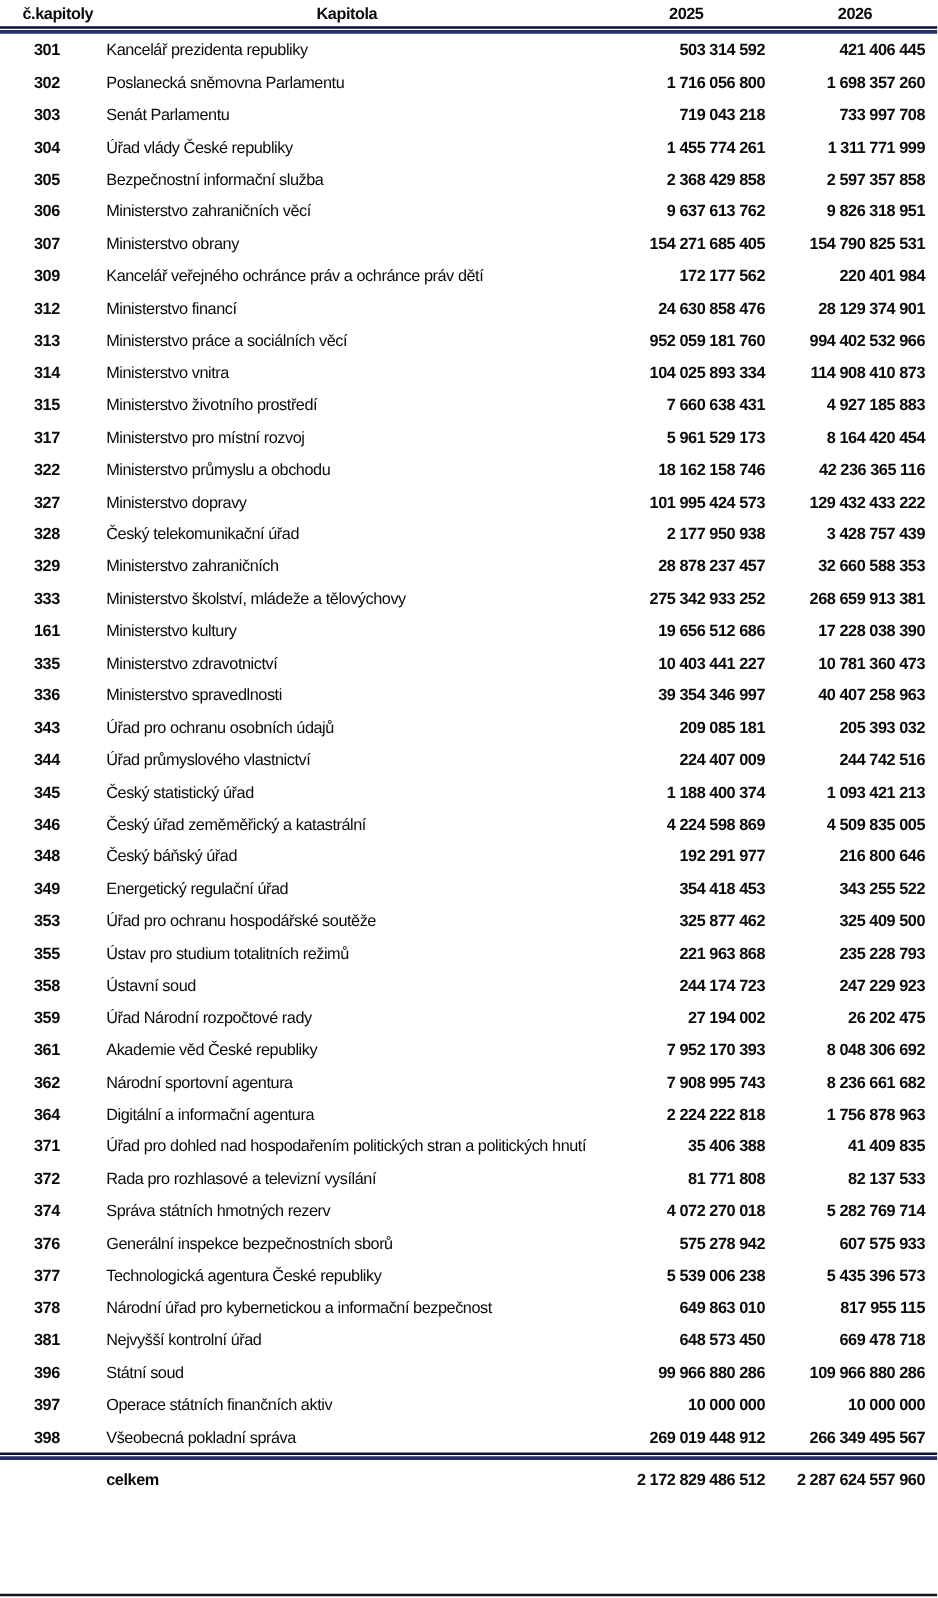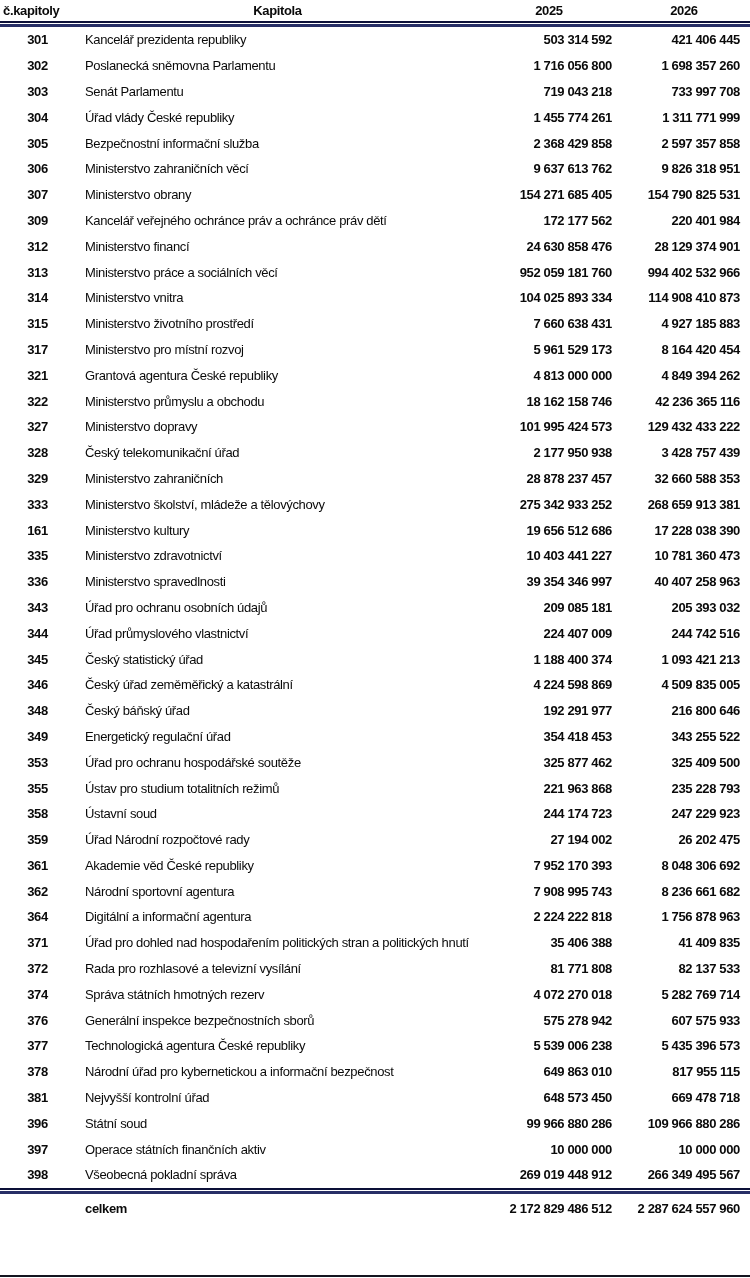--- a/index.html
+++ b/index.html
@@ -24,21 +24,21 @@
 
   th, td {
     padding: 0;
     vertical-align: middle;
     font-size: 13px;
     letter-spacing: -0.35px;
     white-space: nowrap;
     overflow: hidden;
   }
   thead th { font-weight: 700; height: 21px; }
-  .h-num  { text-align: left; padding-left: 3px; }
+  .h-num  { text-align: left; padding-left: 18px; }
   .h-name { text-align: center; }
   .h-year { text-align: center; }
 
   .rule { border-top: 2px solid #0c1038; padding-top: 1px; }
   .rule .rule-thick { height: 3px; background: #272e66; }
 
   tbody tr { height: 25.8px; }
   .c-num  { text-align: center; font-weight: 700; }
   .c-name { text-align: left; padding-left: 10px; font-weight: 400; }
   .c-val  { text-align: right; font-weight: 700; padding-right: 6px; }
@@ -173,26 +173,20 @@
     <td class="c-val c-val2">4 927 185 883</td>
   </tr>
 
   <tr>
     <td class="c-num">317</td>
     <td class="c-name">Ministerstvo pro místní rozvoj</td>
     <td class="c-val">5 961 529 173</td>
     <td class="c-val c-val2">8 164 420 454</td>
   </tr>
 
-  <tr>
-    <td class="c-num">321</td>
-    <td class="c-name">Grantová agentura České republiky</td>
-    <td class="c-val">4 813 000 000</td>
-    <td class="c-val c-val2">4 849 394 262</td>
-  </tr>
 
   <tr>
     <td class="c-num">322</td>
     <td class="c-name">Ministerstvo průmyslu a obchodu</td>
     <td class="c-val">18 162 158 746</td>
     <td class="c-val c-val2">42 236 365 116</td>
   </tr>
 
   <tr>
     <td class="c-num">327</td>

